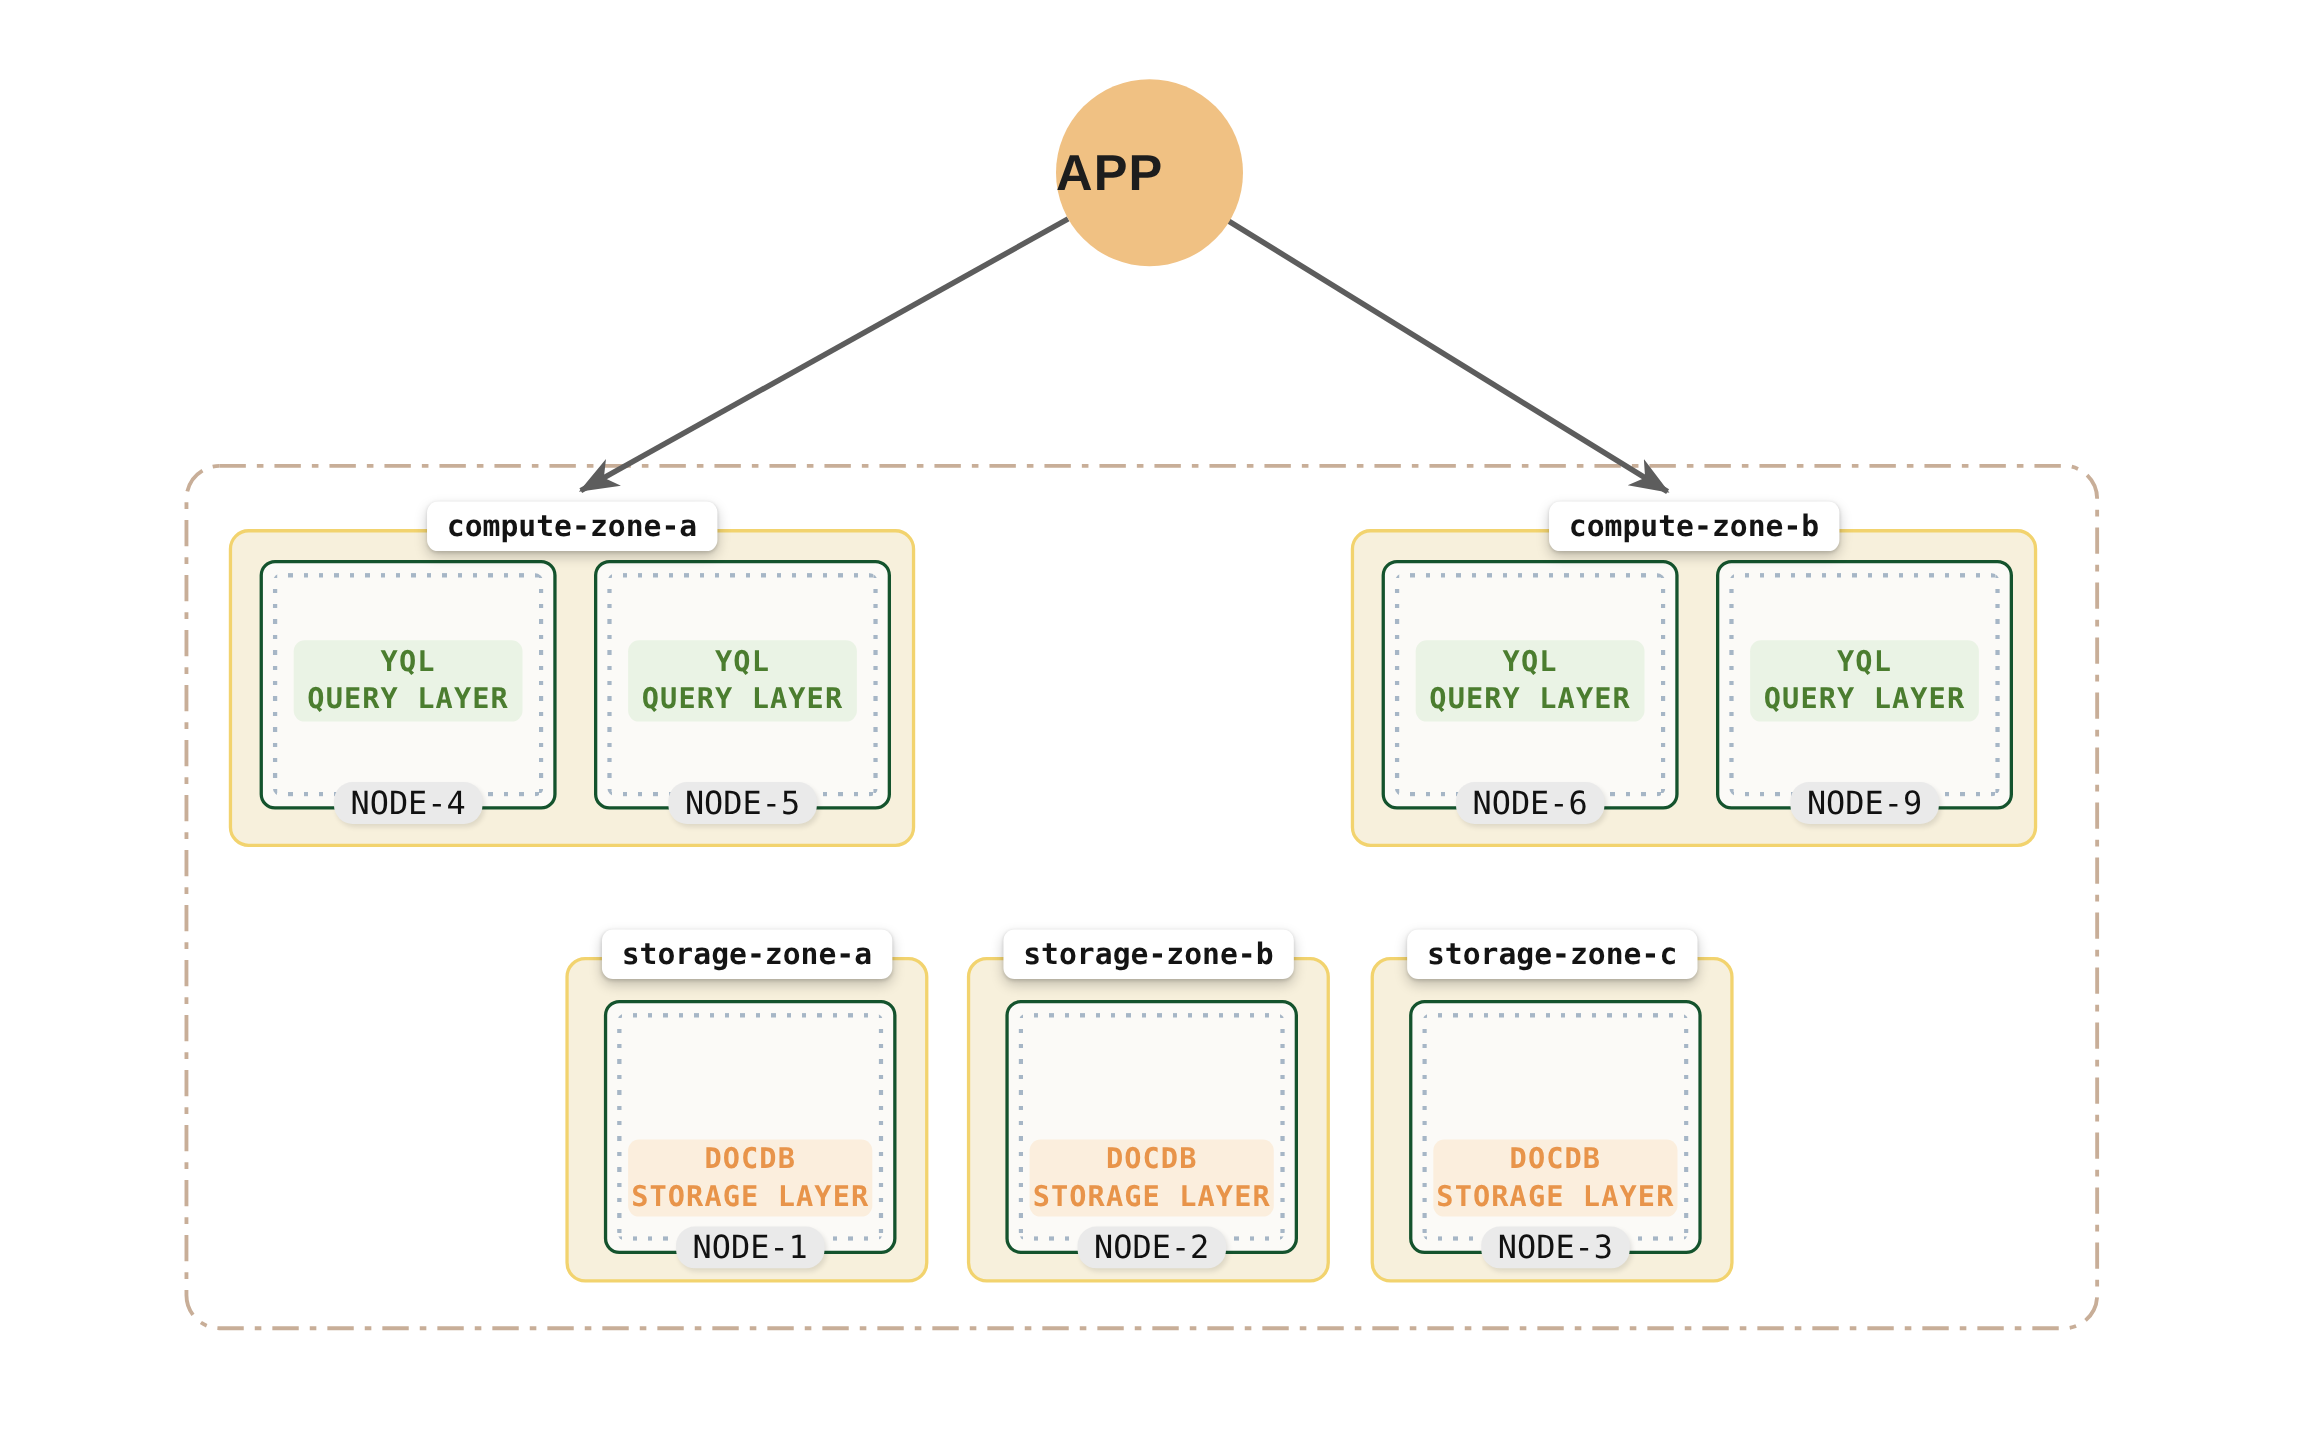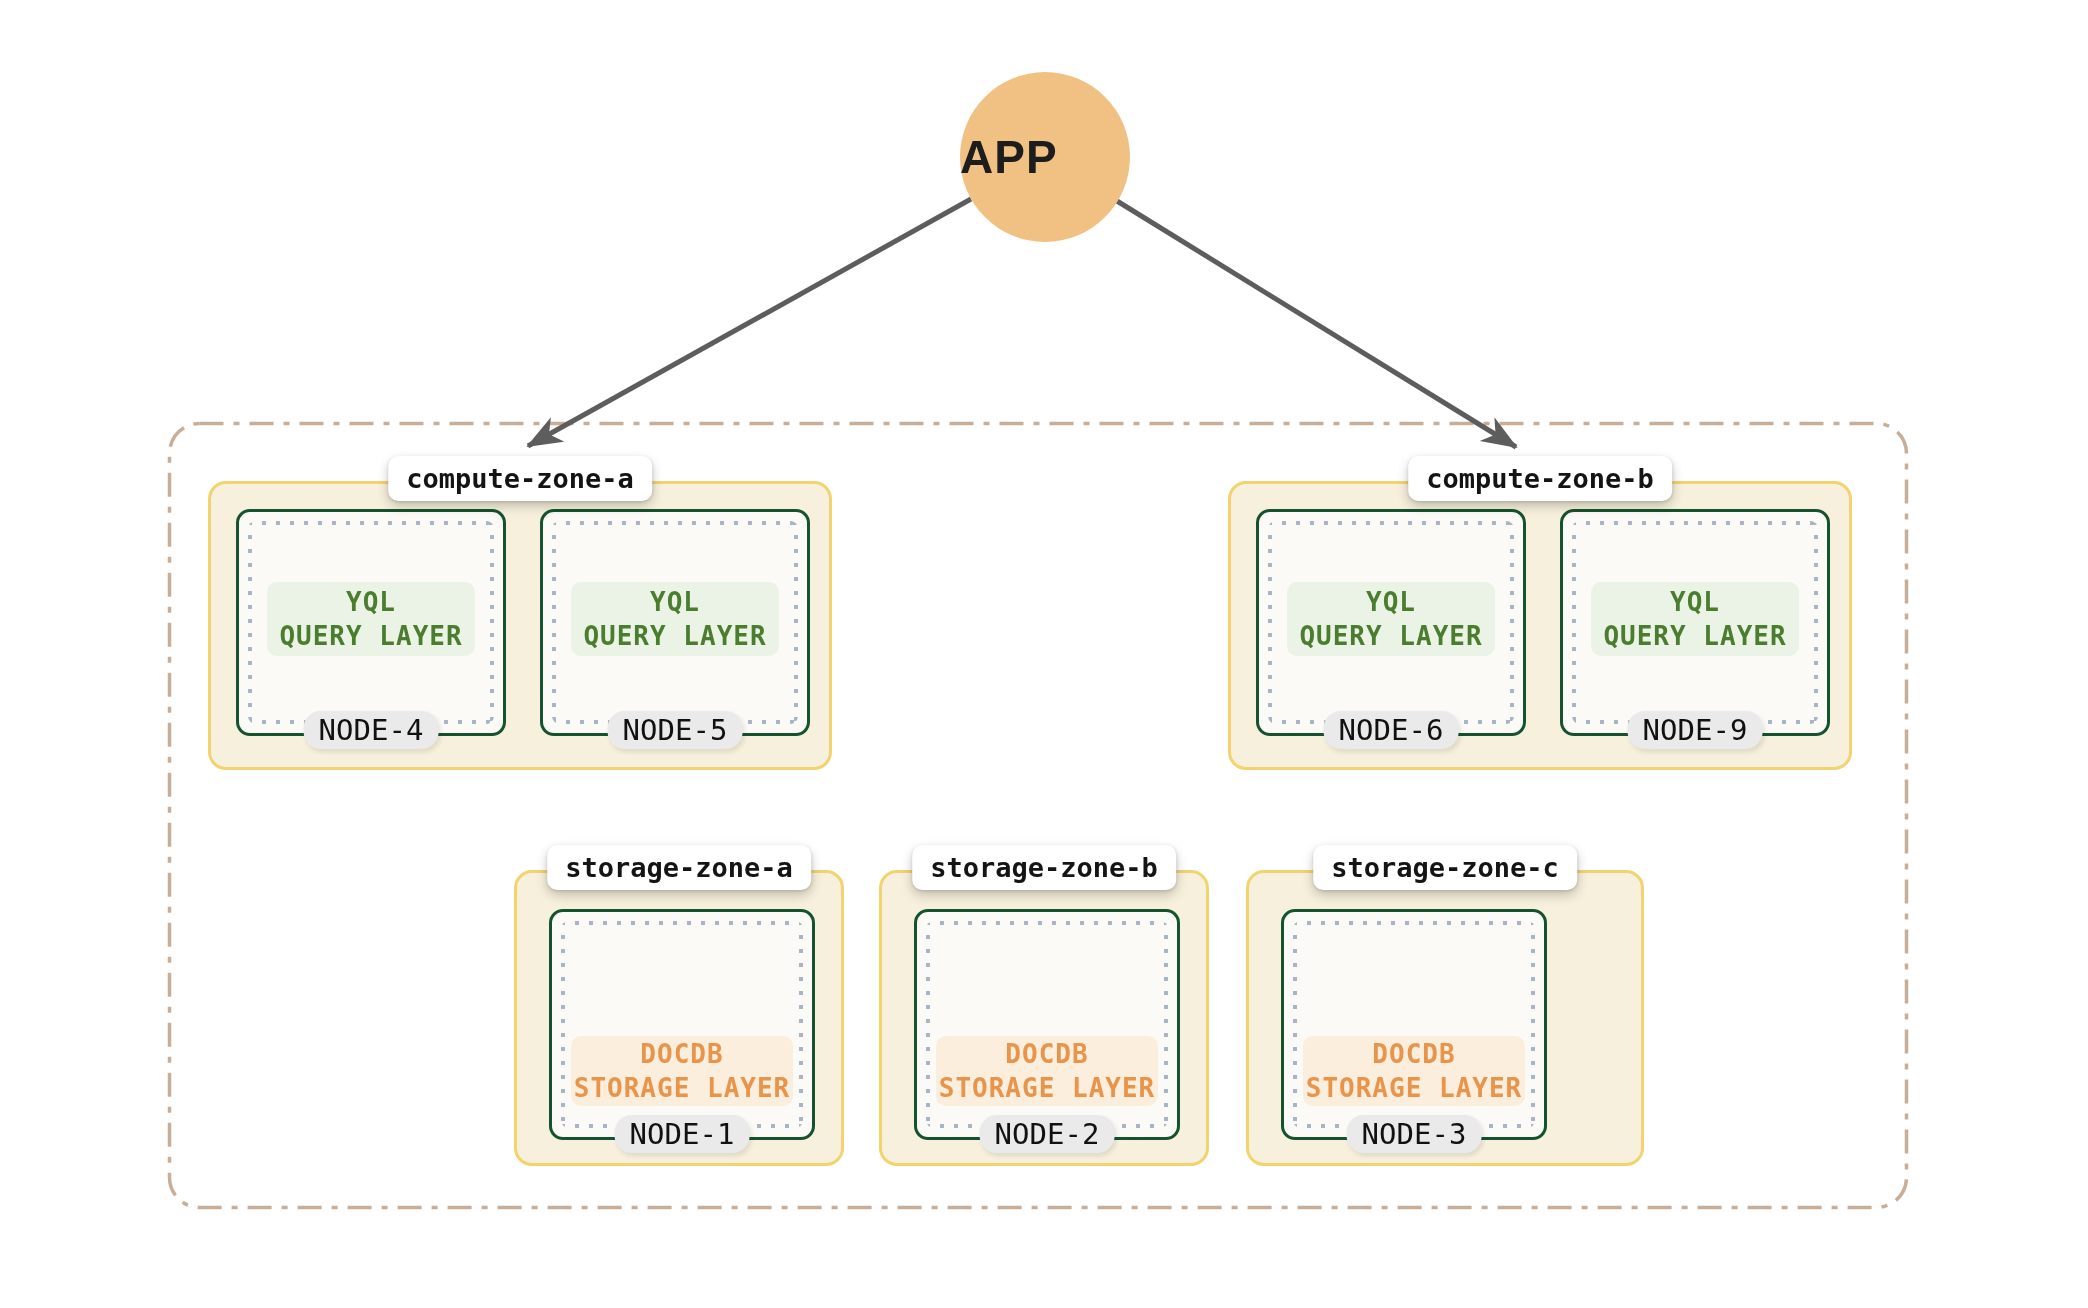--- a/index.html
+++ b/index.html
@@ -71,21 +71,21 @@
   
   .compute-node-1 { left:25px;  top:25px; width:270px; height:227px; }
   .compute-node-2 { left:329px; top:25px; width:270px; height:227px; }
   .storage-node   { left:32px;  top:36px; width:266px; height:231px;padding-left:28px; }
 
   
   #zone-compute-a { left:208px;  top:481px; width:624px; height:289px; }
   #zone-compute-b { left:1228px; top:481px; width:624px; height:289px; }
   #zone-storage-a { left:514px;  top:870px; width:330px; height:296px; }
   #zone-storage-b { left:879px;  top:870px; width:330px; height:296px; }
-  #zone-storage-c { left:1246px; top:870px; width:398px; height:296px; }
+  #zone-storage-c { left:1246px; top:870px; width:330px; height:296px; }
 </style>
 </head>
 <body>
 
 <div class="canvas">
 
   <svg class="overlay" width="2088" height="1308" viewBox="0 0 2088 1308">
     <defs>
       <marker id="arrowhead" markerUnits="userSpaceOnUse" markerWidth="40" markerHeight="30" refX="34" refY="14" orient="auto">
         <polygon points="0,0 36,14 0,28 10,14" fill="#5d5d5d"></polygon>

